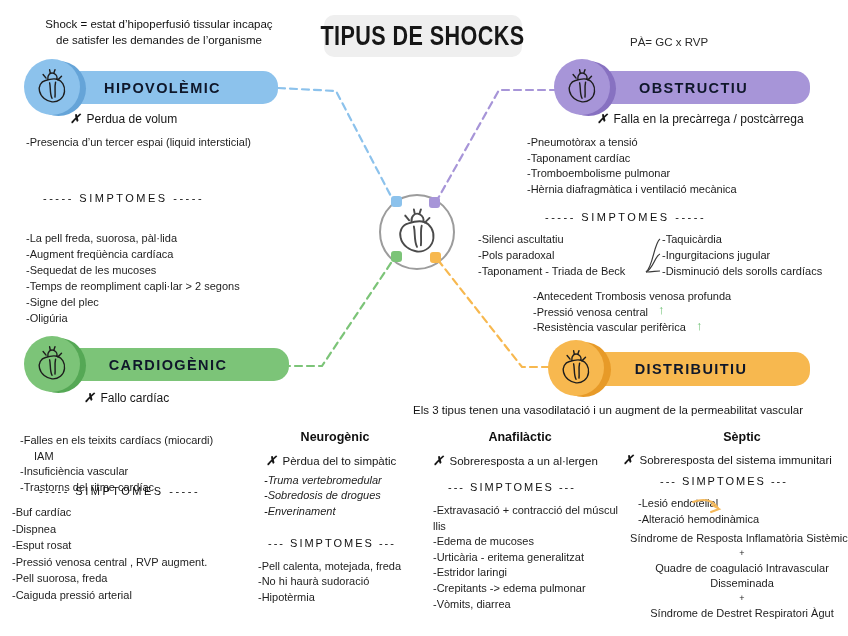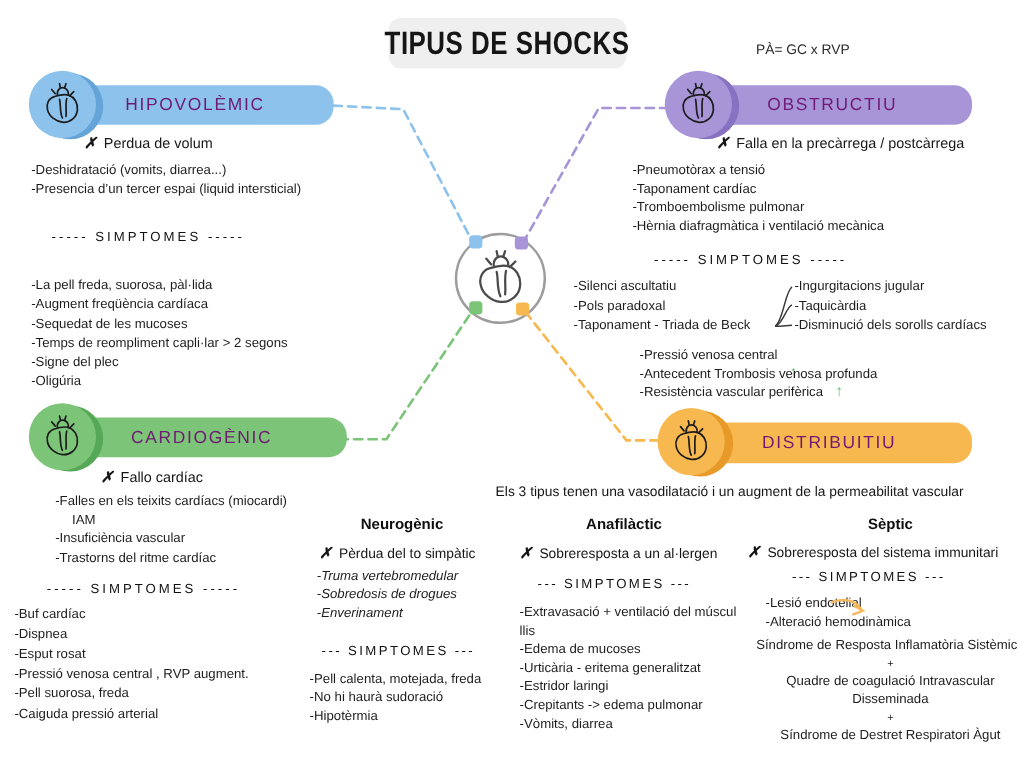--- a/index.html
+++ b/index.html
@@ -13,21 +13,21 @@
     width:198px;height:42px;background:var(--title_box_bg);border-radius:10px;
     display:flex;align-items:center;justify-content:center;
   }
   .title-box span{
     font-weight:bold;font-size:27px;letter-spacing:.5px;color:#161616;white-space:nowrap;
     display:inline-block;transform:scaleX(.8);
   }
   .formula{font-size:11.5px;color:#2a2a2a;margin-top:10px;}
   .branch-bar{
     height:33px;border-radius:7px 15px 15px 7px;display:flex;align-items:center;justify-content:center;
-    font-weight:normal;font-size:14.5px;letter-spacing:1.4px;color:#701a75;z-index:3;text-align:center;
+    font-weight:bold;font-size:14.5px;letter-spacing:1.4px;color:#0f172a;z-index:3;text-align:center;
   }
   .crescent{width:55px;height:55px;border-radius:50%;z-index:4;}
   .branch-circle{
     width:56px;height:56px;border-radius:50%;z-index:5;
     display:flex;align-items:center;justify-content:center;
   }
   .heart-icon{width:38px;height:38px;color:#1d1d1d;}
   .hub-circle{
     left:379px;top:194px;width:72px;height:72px;border:2.5px solid #9c9c9c;border-radius:50%;
     background:#fff;z-index:2;display:flex;align-items:center;justify-content:center;
@@ -78,20 +78,24 @@
       <path d="M646,272 C653,267 654,243 660,239"></path>
       <path d="M646,272 C653,269 655,256 660,254"></path>
       <path d="M646,272 C652,272 656,271 660,271"></path>
     </g>
     <g fill="none" style="stroke:var(--arrow_orange)" stroke-width="2" stroke-linecap="round">
       <path d="M693,502 Q710,496 718,508"></path>
       <path d="M712,505 L719,509 L711,512"></path>
     </g>
   </svg>
 
+  <div class="abs def-text" style="left:28px;top:16px;">
+    <div>Shock = estat d’hipoperfusió tissular incapaç</div>
+    <div>de satisfer les demandes de l’organisme</div>
+  </div>
 
   <div class="abs title-box" style="left:324px;top:15px;">
     <span>TIPUS DE SHOCKS</span>
   </div>
 
   <div class="abs formula" style="left:630px;top:26px;">PÀ= GC x RVP</div>
 
   <div class="abs hub-circle">
     <svg class="hub-heart">
         <use href="#heart-sym"></use>
@@ -108,21 +112,20 @@
   <div class="abs crescent" style="left:31px;top:61px;background:var(--blue_dark);"></div>
   <div class="abs branch-circle" style="left:24px;top:59px;background:var(--blue);">
     <svg class="heart-icon">
         <use href="#heart-sym"></use>
       </svg>
   </div>
   <div class="abs cause" style="left:70px;top:111px;">
     <span class="xmark">✗</span><span>Perdua de volum</span>
   </div>
   <div class="abs list" style="left:26px;top:136px;">
-    <div>-Deshidratació (vomits, diarrea...)</div>
     <div>-Presencia d’un tercer espai (liquid intersticial)</div>
   </div>
   <div class="abs simptomes" style="left:43px;top:192px;">-----  SIMPTOMES  -----</div>
   <div class="abs list" style="left:26px;top:232px;">
     <div style="height:16px">-La pell freda, suorosa, pàl·lida</div>
     <div style="height:16px">-Augment freqüència cardíaca</div>
     <div style="height:16px">-Sequedat de les mucoses</div>
     <div style="height:16px">-Temps de reompliment capli·lar &gt; 2 segons</div>
     <div style="height:16px">-Signe del plec</div>
     <div style="height:16px">-Oligúria</div>
@@ -133,21 +136,21 @@
   </div>
   <div class="abs crescent" style="left:31px;top:338px;background:var(--green_dark);"></div>
   <div class="abs branch-circle" style="left:24px;top:336px;background:var(--green);">
     <svg class="heart-icon">
         <use href="#heart-sym"></use>
       </svg>
   </div>
   <div class="abs cause" style="left:84px;top:390px;">
     <span class="xmark">✗</span><span>Fallo cardíac</span>
   </div>
-  <div class="abs list" style="left:20px;top:412px;margin-left:26px;">
+  <div class="abs list" style="left:20px;top:434px;">
     <div>-Falles en els teixits cardíacs (miocardi)</div>
     <div class="indent">IAM</div>
     <div>-Insuficiència vascular</div>
     <div>-Trastorns del ritme cardíac</div>
   </div>
   <div class="abs simptomes" style="left:39px;top:485px;">-----  SIMPTOMES  -----</div>
   <div class="abs list" style="left:12px;top:506px;">
     <div style="height:16.6px">-Buf cardíac</div>
     <div style="height:16.6px">-Dispnea</div>
     <div style="height:16.6px">-Esput rosat</div>
@@ -174,27 +177,27 @@
     <div>-Tromboembolisme pulmonar</div>
     <div>-Hèrnia diafragmàtica i ventilació mecànica</div>
   </div>
   <div class="abs simptomes" style="left:545px;top:211px;">-----  SIMPTOMES  -----</div>
   <div class="abs list" style="left:478px;top:233px;">
     <div style="height:15.8px">-Silenci ascultatiu</div>
     <div style="height:15.8px">-Pols paradoxal</div>
     <div style="height:15.8px">-Taponament -  Triada de Beck</div>
   </div>
   <div class="abs list" style="left:662px;top:233px;">
+    <div style="height:15.8px">-Taquicàrdia</div>
     <div style="height:15.8px">-Ingurgitacions jugular</div>
-    <div style="height:15.8px">-Taquicàrdia</div>
     <div style="height:15.8px">-Disminució dels sorolls cardíacs</div>
   </div>
   <div class="abs list" style="left:533px;top:290px;">
+    <div style="height:15.6px">-Antecedent Trombosis venosa profunda</div>
     <div style="height:15.6px">-Pressió venosa central</div>
-    <div style="height:15.6px">-Antecedent Trombosis venosa profunda</div>
     <div style="height:15.6px">-Resistència vascular perifèrica</div>
   </div>
   <div class="abs uparrow" style="left:658px;top:302px;">↑</div>
   <div class="abs uparrow" style="left:696px;top:318px;">↑</div>
 
   <div class="abs branch-bar" style="left:572px;top:352px;width:238px;height:34px;background:var(--orange);">
     <span>DISTRIBUITIU</span>
   </div>
   <div class="abs crescent" style="left:556px;top:342px;background:var(--orange_dark);"></div>
   <div class="abs branch-circle" style="left:548px;top:340px;background:var(--orange);">
@@ -219,21 +222,21 @@
     <div style="height:15.3px">-No hi haurà sudoració</div>
     <div style="height:15.3px">-Hipotèrmia</div>
   </div>
 
   <div class="abs subname" style="left:455px;top:430px;width:130px;">Anafilàctic</div>
   <div class="abs cause" style="left:433px;top:453px;font-size:11.5px;">
     <span class="xmark">✗</span><span>Sobreresposta a un al·lergen</span>
   </div>
   <div class="abs simptomes small-dashes" style="left:448px;top:481px;">---  SIMPTOMES  ---</div>
   <div class="abs wrap-list" style="left:433px;top:503px;width:188px;">
-    <div>-Extravasació + ventilació del múscul llis</div>
+    <div>-Extravasació + contracció del múscul llis</div>
     <div>-Edema de mucoses</div>
     <div>-Urticària - eritema generalitzat</div>
     <div>-Estridor laringi</div>
     <div>-Crepitants -&gt; edema pulmonar</div>
     <div>-Vòmits, diarrea</div>
   </div>
 
   <div class="abs subname" style="left:676px;top:430px;width:132px;">Sèptic</div>
   <div class="abs cause" style="left:623px;top:452px;font-size:11.5px;">
     <span class="xmark">✗</span><span>Sobreresposta del sistema immunitari</span>

